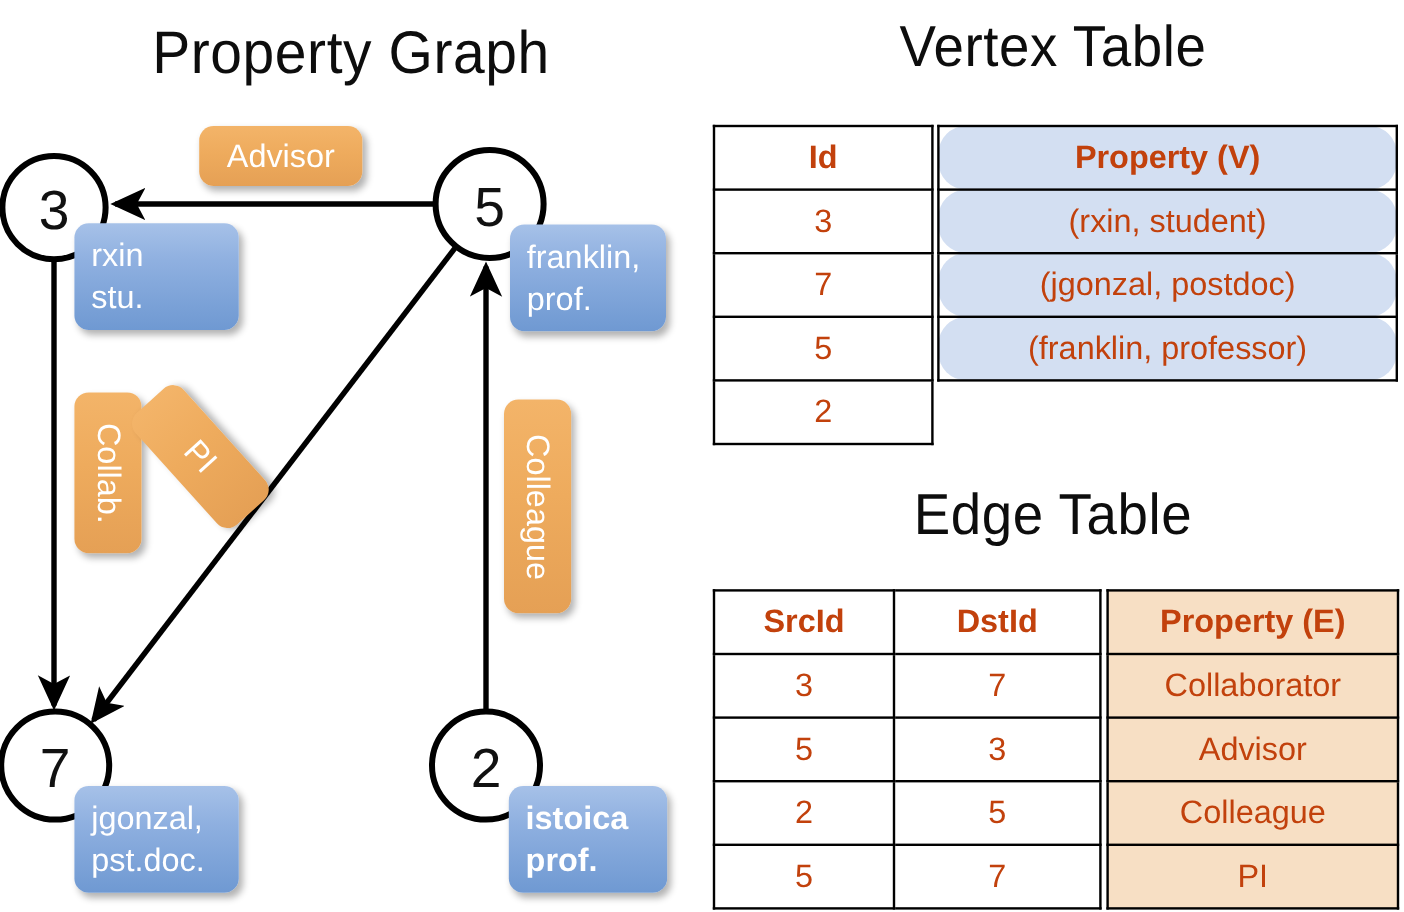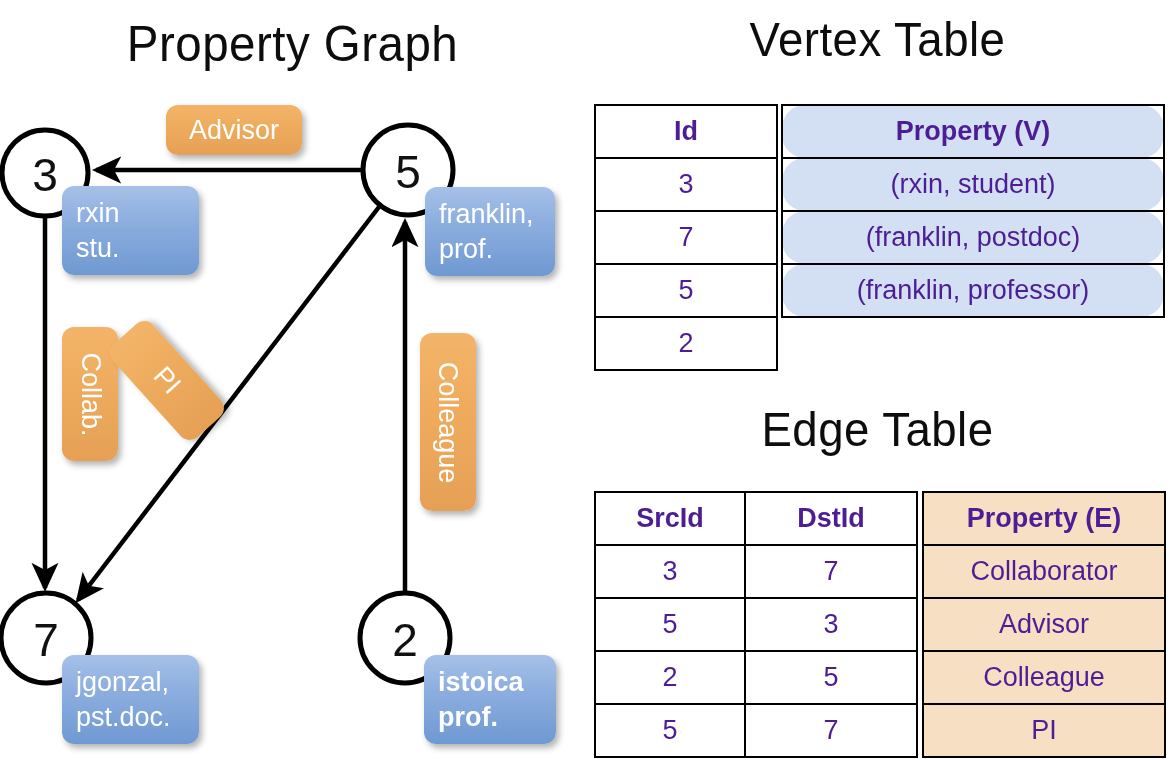--- a/index.html
+++ b/index.html
@@ -73,21 +73,21 @@
   }
   .vert{justify-content:center;align-items:center;}
 
   
   .tbl{position:absolute;border-collapse:collapse;}
   .tbl td{
     border:2px solid #000;
     font-family:"Liberation Sans", sans-serif;
     font-weight:300;
     font-size:27px;
-    color:#4c1d95;
+    color:#c2410c;
     text-align:center;
     padding:0;
     background:#fff;
   }
   .tbl td.hd{font-weight:700;}
   .tbl td.vprop{background:#d3dff2;}
   .tbl td.eprop{background:#f7dfc4;}
 
   #vertex-id-tbl{left:594px;top:104px;}
   #vertex-id-tbl td{width:180px;height:51px;}
@@ -202,21 +202,21 @@
 
   <table class="tbl" id="vertex-prop-tbl">
     <tbody>
         <tr>
       <td class="hd vprop">Property (V)</td>
     </tr>
     <tr>
       <td class="vprop">(rxin, student)</td>
     </tr>
     <tr>
-      <td class="vprop">(franklin, postdoc)</td>
+      <td class="vprop">(jgonzal, postdoc)</td>
     </tr>
     <tr>
       <td class="vprop">(franklin, professor)</td>
     </tr>
   </tbody>
     </table>
 
   <table class="tbl" id="edge-ids-tbl">
     <tbody>
         <tr>

